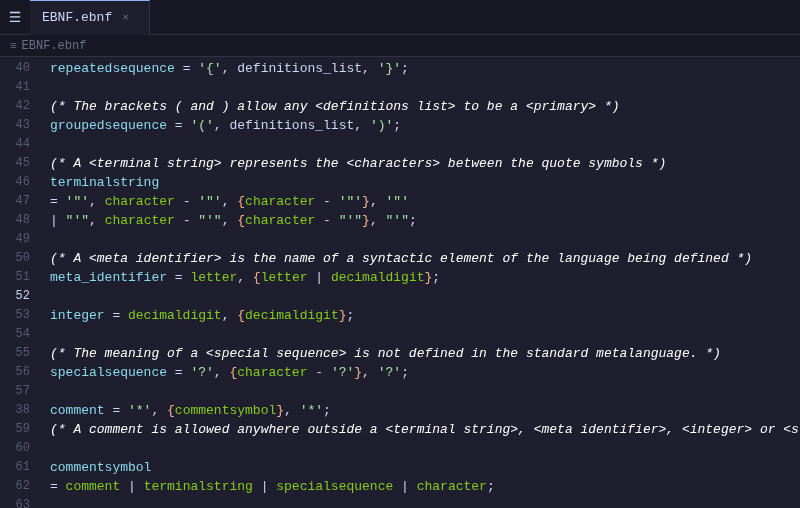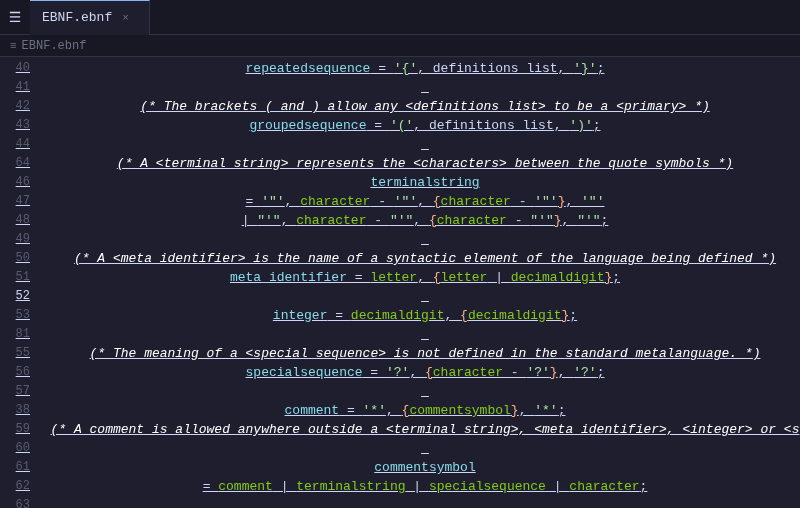--- a/index.html
+++ b/index.html
@@ -69,21 +69,20 @@
 
     .breadcrumb-icon {
       margin-right: 5px;
       font-size: 11px;
     }
 
     .editor-container {
       display: flex;
       height: calc(508px - 35px - 22px);
       overflow: hidden;
-      text-decoration: underline;
     }
 
     .line-numbers {
       background-color: #1e1e2e;
       color: #585b70;
       text-align: right;
       padding: 0 10px 0 0;
       padding-left: 8px;
       min-width: 40px;
       user-select: none;
@@ -98,21 +97,20 @@
 
     .ln.active {
       color: #cdd6f4;
     }
 
     .code-area {
       flex: 1;
       padding: 2px 0 2px 10px;
       overflow: hidden;
       line-height: 19px;
-      text-align: center;
     }
 
     .code-line {
       white-space: pre;
       font-size: 13px;
       line-height: 19px;
       color: #cdd6f4;
     }
 
     .code-line.empty {
@@ -145,30 +143,30 @@
   <span>EBNF.ebnf</span>
 </div>
 
 <div class="editor-container">
   <div class="line-numbers" id="line-numbers">
       <span class="ln">40</span>
       <span class="ln">41</span>
       <span class="ln">42</span>
       <span class="ln">43</span>
       <span class="ln">44</span>
-      <span class="ln">64</span>
+      <span class="ln">45</span>
       <span class="ln">46</span>
       <span class="ln">47</span>
       <span class="ln">48</span>
       <span class="ln">49</span>
       <span class="ln">50</span>
       <span class="ln">51</span>
       <span class="ln active">52</span>
       <span class="ln">53</span>
-      <span class="ln">81</span>
+      <span class="ln">54</span>
       <span class="ln">55</span>
       <span class="ln">56</span>
       <span class="ln">57</span>
       <span class="ln">38</span>
       <span class="ln">59</span>
       <span class="ln">60</span>
       <span class="ln">61</span>
       <span class="ln">62</span>
       <span class="ln">63</span>
     </div>

